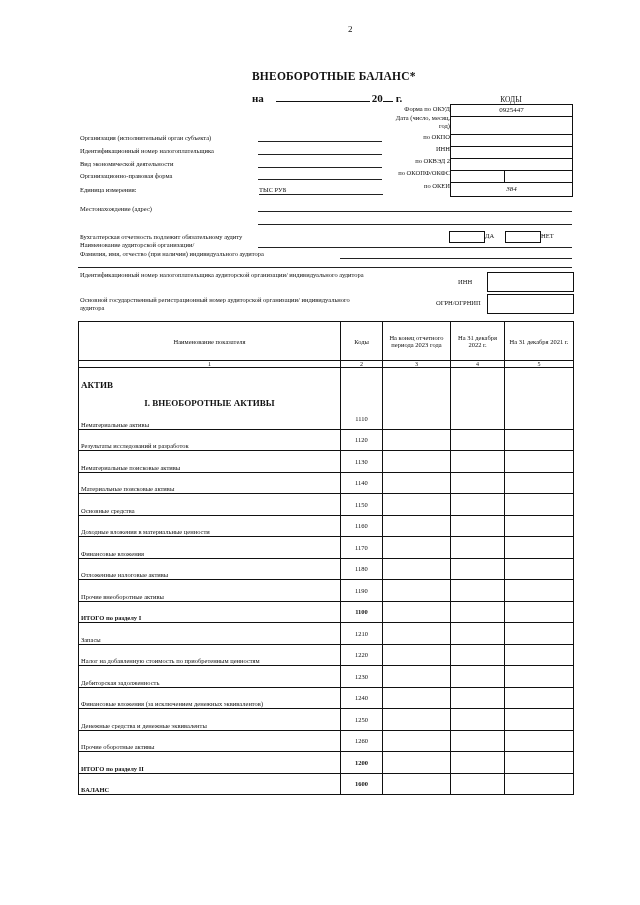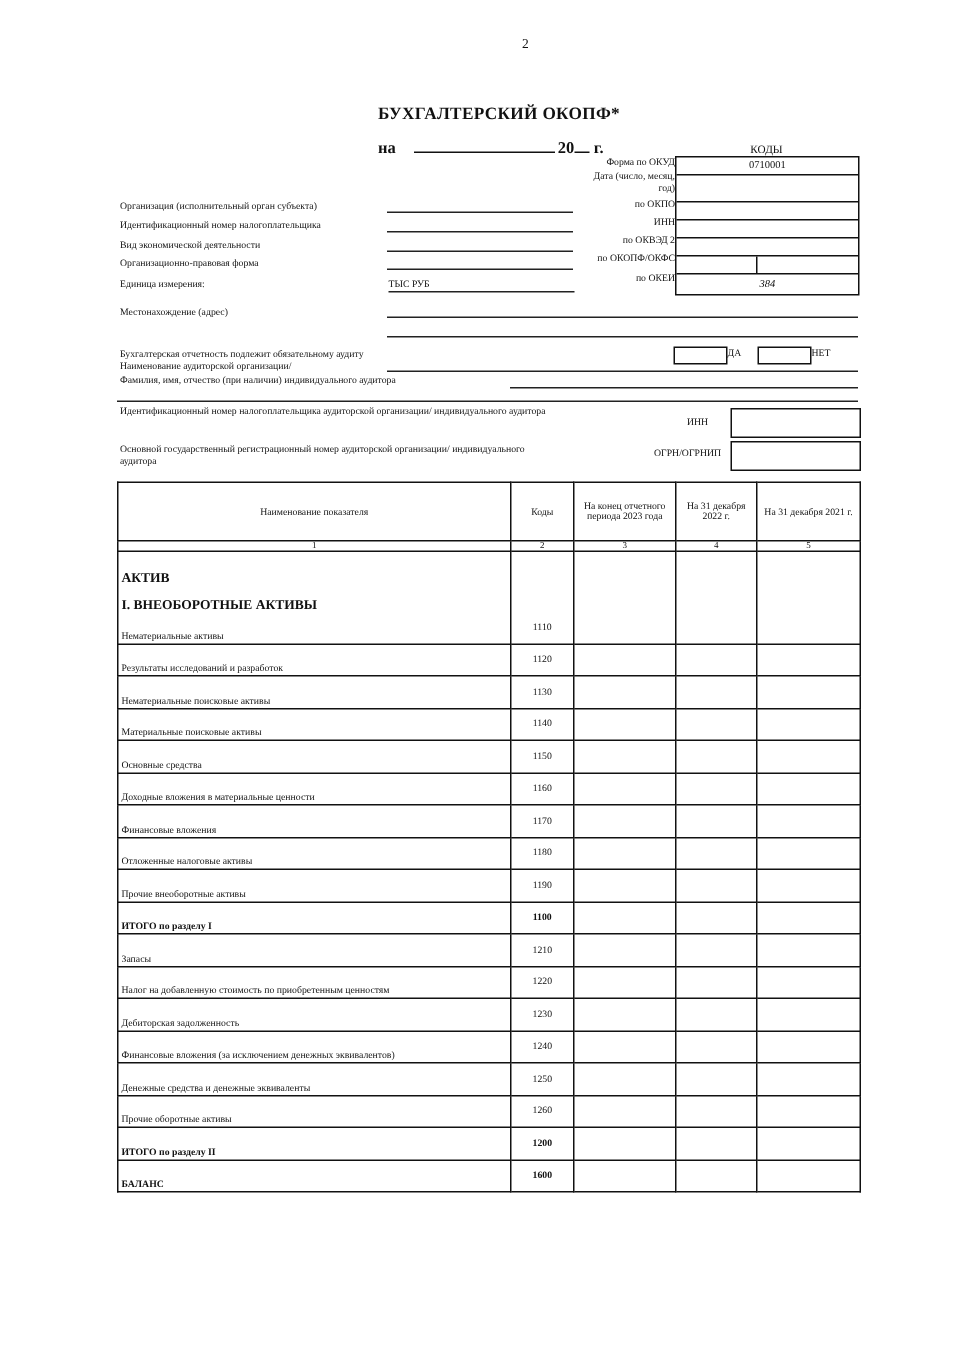--- a/index.html
+++ b/index.html
@@ -35,36 +35,36 @@
   .big { font-weight:bold; font-size:10.5px; }
   .code.b { font-weight:bold; }
   table.bal tr.merged td { border-bottom:none; }
   table.bal tr.merged2 td { border-top:none; }
 </style>
 </head>
 <body>
 
 <div class="abs pagenum">2</div>
 
-<div class="abs title">БУХГАЛТЕРСКИЙ ОКОПФ*</div>
+<div class="abs title">ВНЕОБОРОТНЫЕ БАЛАНС*</div>
 <div class="abs onrow">
   <span>на</span><span class="line"></span><span>20</span><span class="line2"></span><span>г.</span>
 </div>
 
 <div class="abs codes-hdr">КОДЫ</div>
 <div class="abs rlabel" style="top:105px;">Форма по ОКУД</div>
 <div class="abs rlabel" style="top:114px; width:60px;">Дата (число, месяц, год)</div>
 <div class="abs rlabel" style="top:133px;">по ОКПО</div>
 <div class="abs rlabel" style="top:145px;">ИНН</div>
 <div class="abs rlabel" style="top:157px;">по ОКВЭД 2</div>
 <div class="abs rlabel" style="top:169px;">по ОКОПФ/ОКФС</div>
 <div class="abs rlabel" style="top:182px;">по ОКЕИ</div>
 
 <div class="abs codes-box">
-  <div class="c">0710001</div>
+  <div class="c">0925447</div>
   <div class="c tall"></div>
   <div class="c"></div>
   <div class="c"></div>
   <div class="c"></div>
   <div class="c split"></div>
   <div class="c" style="height:13px; line-height:13px;font-style:italic;">384</div>
 </div>
 
 <div class="abs llabel" style="top:134px;">Организация (исполнительный орган субъекта)</div>
 <div class="abs hline" style="left:258px; top:141px; width:124px;"></div>
@@ -122,21 +122,21 @@
     <td>5</td>
   </tr>
   <tr class="merged">
     <td style="height:22px; vertical-align:bottom;"><span class="sec">АКТИВ</span></td>
     <td></td>
         <td></td>
         <td></td>
         <td></td>
   </tr>
   <tr class="merged2">
-    <td style="height:18px; border-bottom:none; vertical-align:bottom;"><span class="sec">I. ВНЕОБОРОТНЫЕ АКТИВЫ</span></td>
+    <td style="height:18px; border-bottom:none; vertical-align:bottom;text-align:center;"><span class="sec">I. ВНЕОБОРОТНЫЕ АКТИВЫ</span></td>
     <td style="border-bottom:none;"></td>
         <td style="border-bottom:none;"></td>
         <td style="border-bottom:none;"></td>
         <td style="border-bottom:none;"></td>
   </tr>
   <tr class="row merged2">
     <td class="name">Нематериальные активы</td>
     <td class="code">1110</td>
     <td></td>
         <td></td>

